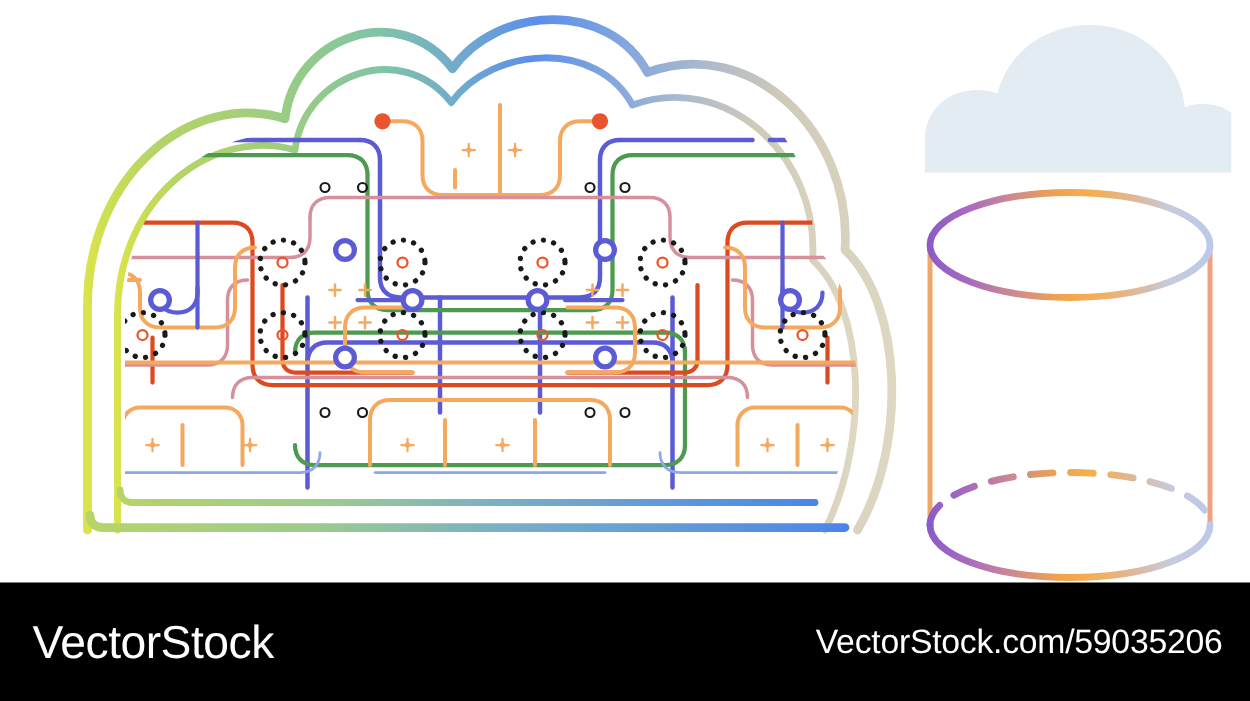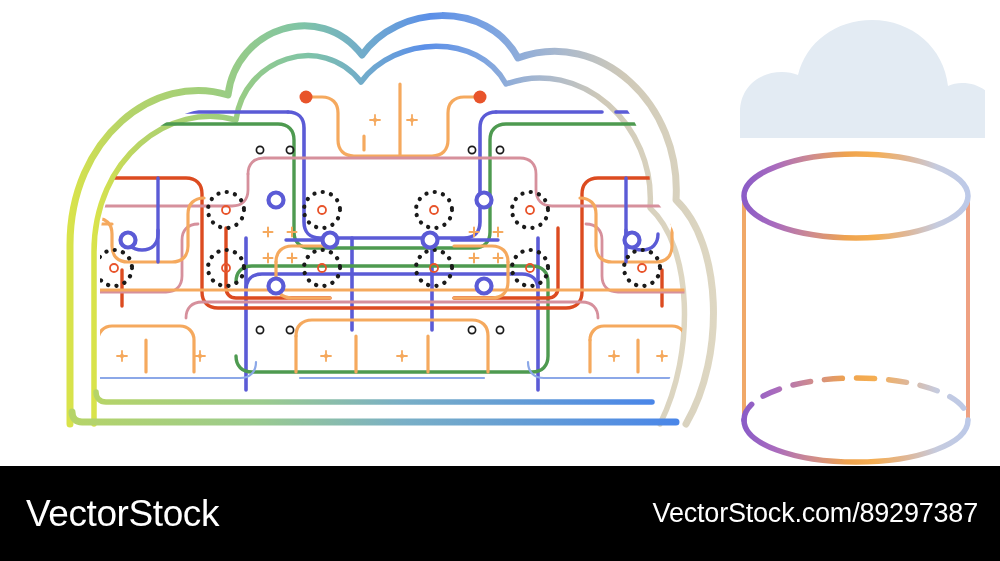--- a/index.html
+++ b/index.html
@@ -353,16 +353,16 @@
         <path d="M744,420 C744,444 794,462 856,462 C918,462 968,444 968,420" stroke="url(#cylGrad)" stroke-width="5.5"></path>
 
         <ellipse cx="856" cy="196" rx="112" ry="42" stroke="url(#cylGrad)" stroke-width="5.5"></ellipse>
       </g>
 
     </svg>
   </div>
 
   <div id="footer">
     <span class="brand">VectorStock</span>
-    <span class="url">VectorStock.com/89297387</span>
+    <span class="url">VectorStock.com/59035206</span>
   </div>
 
 </div>
 
 </body></html>

